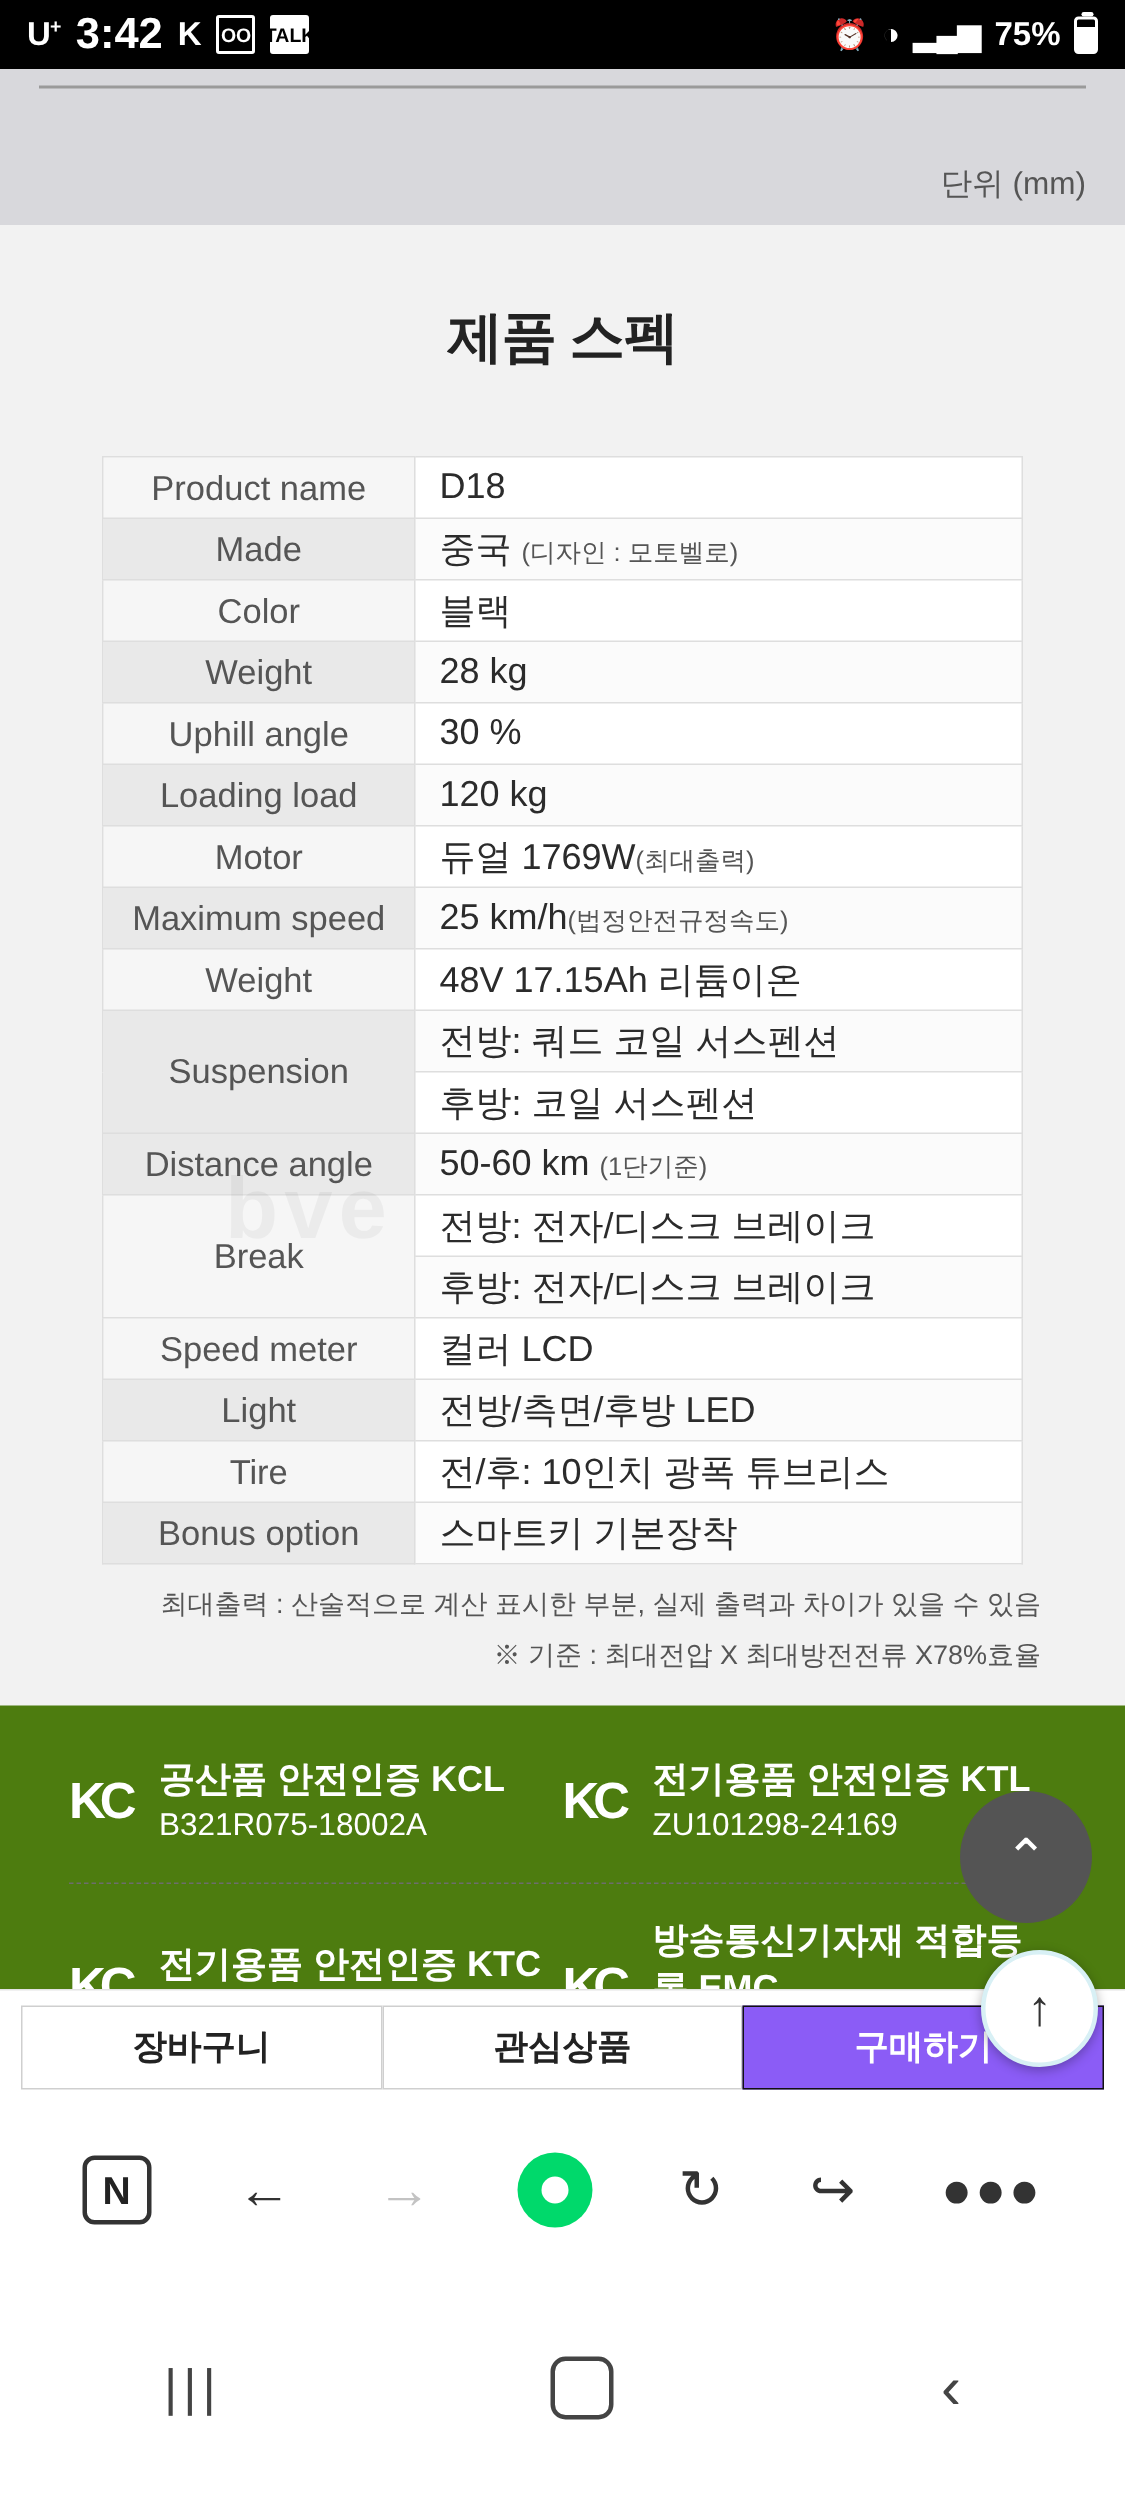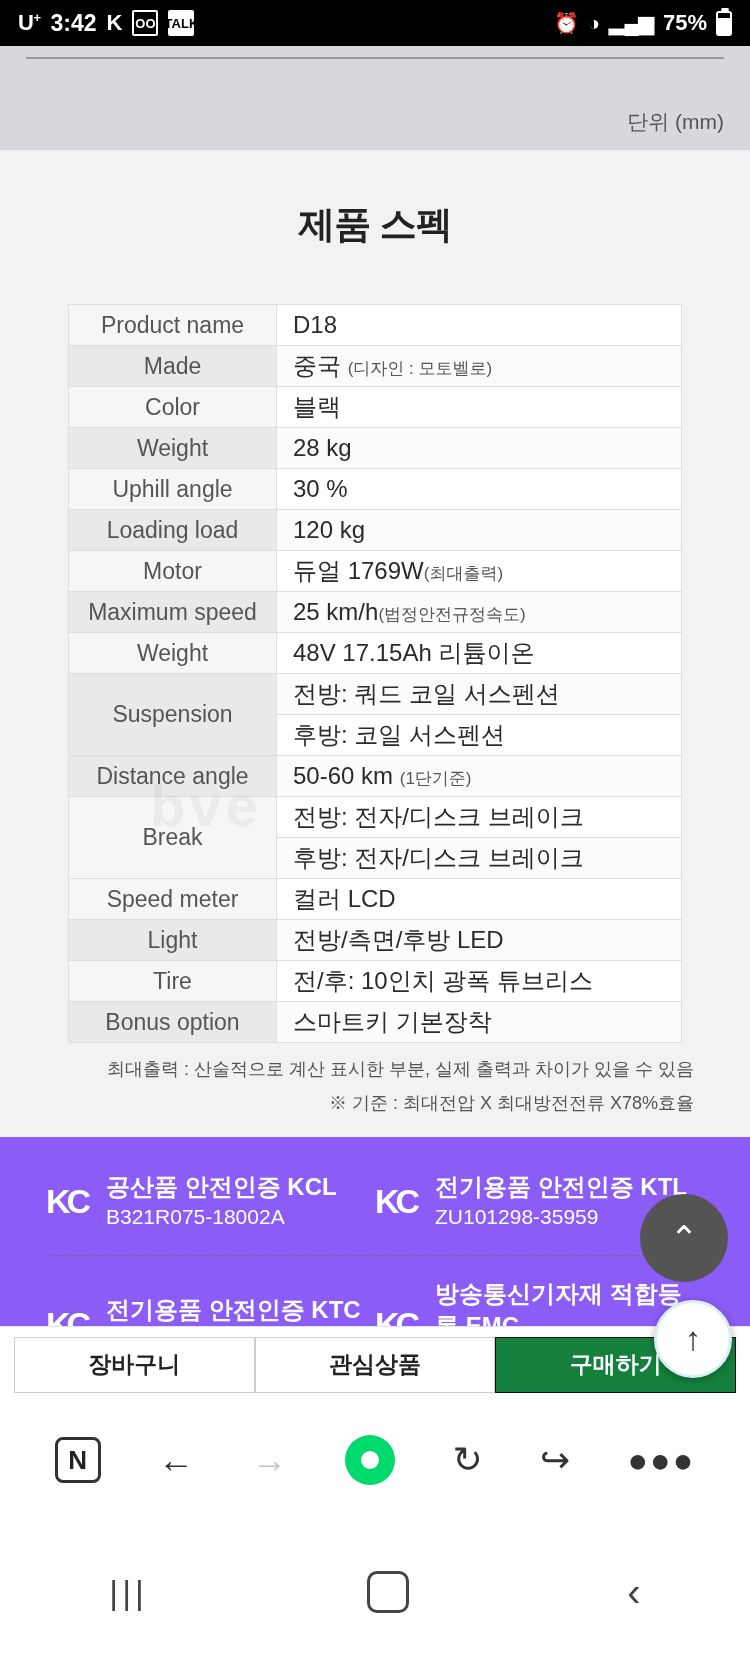--- a/index.html
+++ b/index.html
@@ -24,21 +24,21 @@
     display: flex;
     align-items: center;
     padding: 0 18px;
     font-size: 23px;
     font-weight: bold;
   }
   .statusbar .left { display: flex; align-items: center; gap: 10px; }
   .statusbar .right { margin-left: auto; display: flex; align-items: center; gap: 9px; font-size: 21px; }
   .carrier { font-size: 22px; font-weight: bold; letter-spacing: -0.5px; }
   .carrier sup { font-size: 13px; vertical-align: super; }
-  .clock { font-size: 23px; font-weight: bold; }
+  .clock { font-size: 29px; font-weight: bold; }
   .sqicon {
     width: 26px; height: 26px;
     border: 2px solid #fff;
     border-radius: 2px;
     display: flex; align-items: center; justify-content: center;
     font-size: 13px; font-weight: bold; line-height: 1;
   }
   .sqicon.filled { background: #fff; color: #000; border-color:#fff; }
   .kicon { font-size: 22px; font-weight: bold; }
   .glyph { font-size: 20px; }
@@ -142,21 +142,21 @@
     font-size: 58px;
     color: rgba(0,0,0,0.045);
     font-weight: bold;
     letter-spacing: 4px;
     pointer-events: none;
   }
 
   
   .certs {
     margin-top: 22px;
-    background: #8b5cf6;
+    background: #4d7c0f;
     color: #fff;
     padding: 34px 46px 20px 46px;
     height: 210px;
     position: relative;
     overflow: hidden;
   }
   .cert-grid {
     display: grid;
     grid-template-columns: 1fr 1fr;
     row-gap: 46px;
@@ -224,21 +224,21 @@
     flex: 1;
     height: 56px;
     border: 1px solid #cfcfcf;
     background: #fff;
     color: #222;
     font-size: 23px;
     font-weight: bold;
     display: flex; align-items: center; justify-content: center;
   }
   .buybar .btn.primary {
-    background: #15803d;
+    background: #8b5cf6;
     color: #fff;
     border-color: #111;
   }
 
   
   .browserbar {
     position: absolute;
     left: 0; right: 0;
     top: 1402px;
     height: 116px;
@@ -412,21 +412,21 @@
           <span class="kc-logo">KC</span>
           <span class="cert-text">
             <span class="t1">공산품 안전인증 KCL</span><br>
             <span class="t2">B321R075-18002A</span>
           </span>
         </div>
         <div class="cert">
           <span class="kc-logo">KC</span>
           <span class="cert-text">
             <span class="t1">전기용품 안전인증 KTL</span><br>
-            <span class="t2">ZU101298-35959</span>
+            <span class="t2">ZU101298-24169</span>
           </span>
         </div>
         <div class="cert">
           <span class="kc-logo">KC</span>
           <span class="cert-text">
             <span class="t1">전기용품 안전인증 KTC</span><br>
             <span class="t2">HU10679-17008C</span>
           </span>
         </div>
         <div class="cert">

